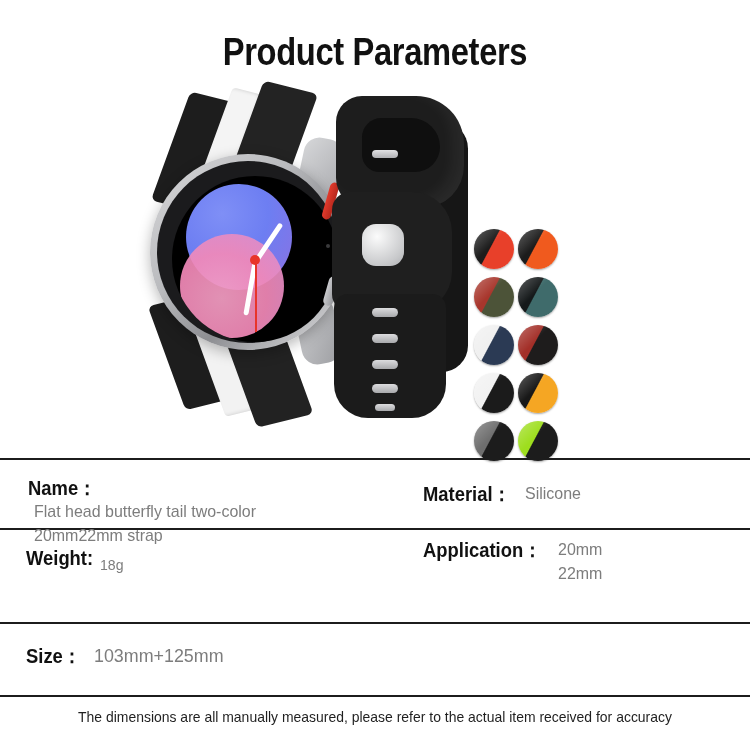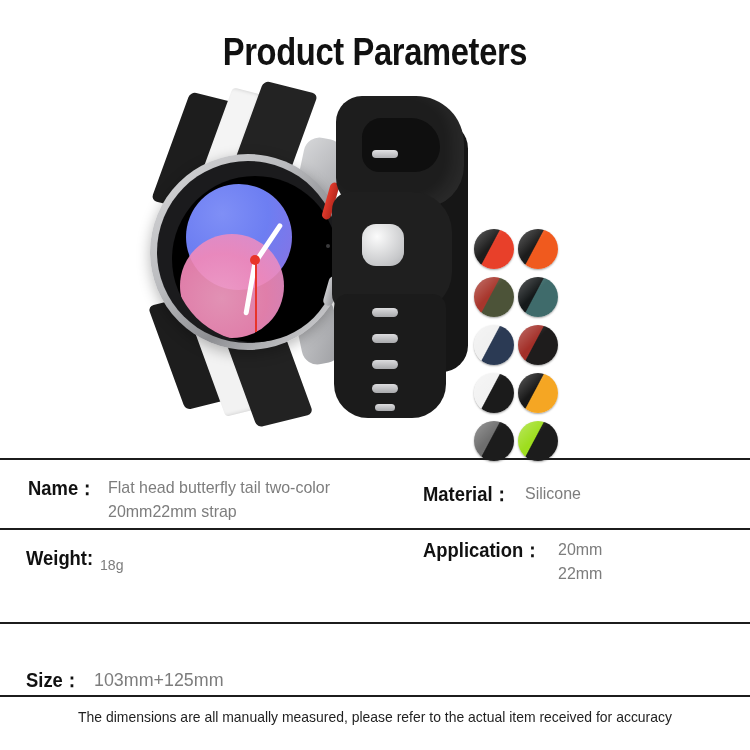--- a/index.html
+++ b/index.html
@@ -400,33 +400,33 @@
   }
   .spec-value {
     font-size: 17px;
     color: #7d7d7d;
     line-height: 24px;
     transform: scaleX(0.94);
     transform-origin: left top;
     white-space: pre-line;
   }
 
-  #spec-name   { left: 28px;  top: 476px; }
+  #spec-name   { left: 28px;  top: 476px; flex-direction: column; }
   #spec-name .spec-value { margin-left: 6px; }
 
   #spec-material { left: 423px; top: 482px; }
   #spec-material .spec-value { margin-left: 6px; }
 
   #spec-weight { left: 26px;  top: 538px; align-items: baseline; margin-top: 8px; }
   #spec-weight .spec-value { font-size: 15px; margin-left: 1px; position: relative; top: 5px; }
 
   #spec-application { left: 423px; top: 538px; justify-content: center; }
   #spec-application .spec-value { margin-left: 6px; text-align: right; }
 
-  #spec-size { left: 26px; top: 668px; }
+  #spec-size { left: 26px; top: 644px; }
   #spec-size .spec-value { margin-left: 8px; font-size: 19px; }
 
   .footer-note {
     position: absolute;
     top: 708px;
     left: 0;
     width: 750px;
     text-align: center;
     font-size: 15px;
     color: #1f1f1f;

